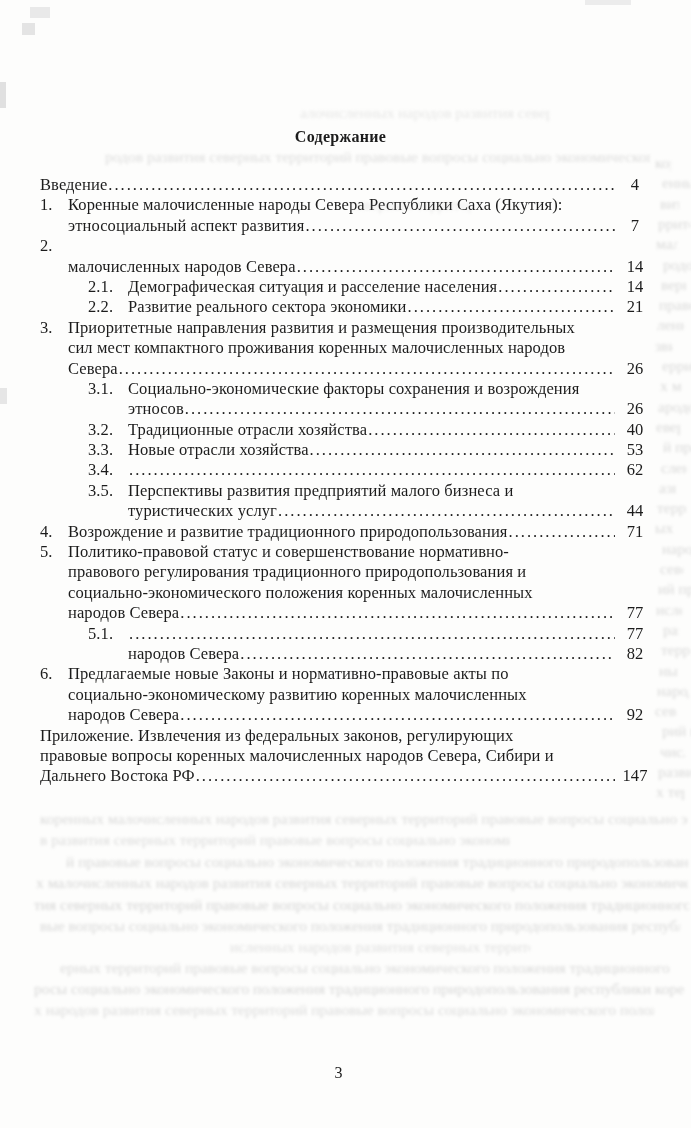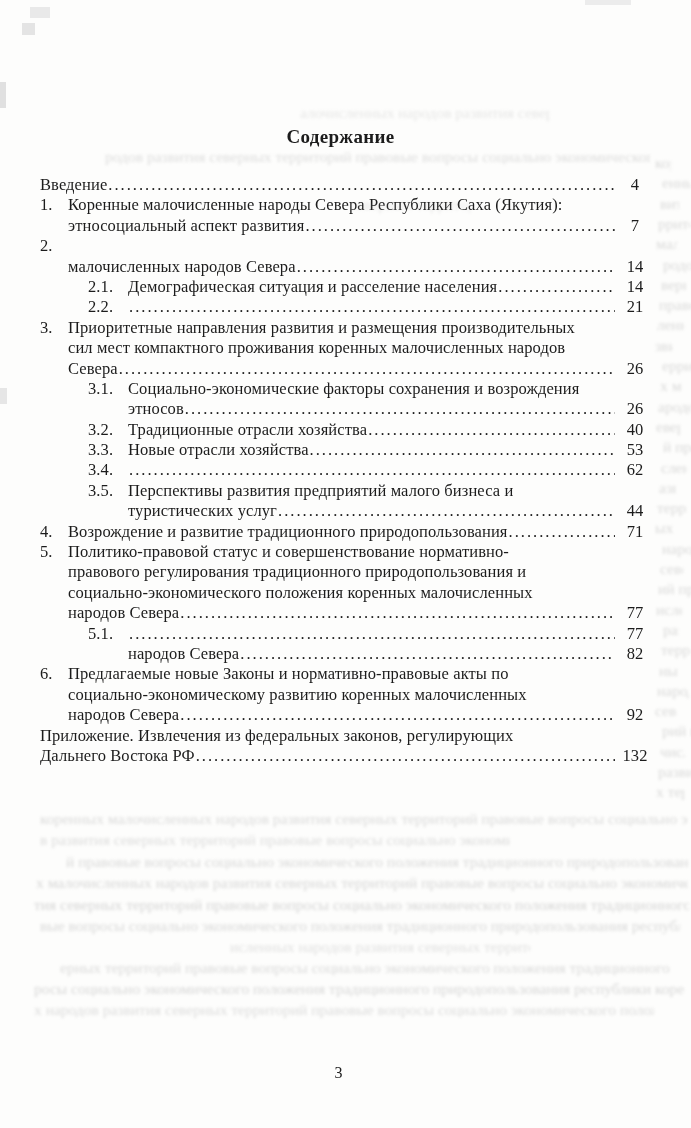--- a/index.html
+++ b/index.html
@@ -15,21 +15,21 @@
   .content {
     position: absolute;
     top: 0; left: 40px;
     width: 615px;
   }
   .doc-title {
     margin: 125px 0 12px 0;
     height: 24px;
     line-height: 24px;
     text-align: center;
-    font-size: 19px;
+    font-size: 16px;
     font-weight: bold;
     letter-spacing: 0.3px;
     transform: translateX(-7px);
   }
   .toc {
     margin-top: 26px;
     font-size: 16.5px;
     letter-spacing: 0.1px;
   }
   .toc-line {
@@ -120,20 +120,21 @@
           <span class="pagecol">14</span>
         </div>
         <div class="toc-line lvl2">
           <span class="num">2.1.</span>
           <span class="label">Демографическая ситуация и расселение населения</span>
           <span class="leader">........................................................................................................................................................................................................</span>
           <span class="pagecol">14</span>
         </div>
         <div class="toc-line lvl2">
           <span class="num">2.2.</span>
+          <span class="label">Развитие реального сектора экономики</span>
           <span class="leader">........................................................................................................................................................................................................</span>
           <span class="pagecol">21</span>
         </div>
         <div class="toc-line">
           <span class="num">3.</span>
           <span class="label">Приоритетные направления развития и размещения производительных</span>
         </div>
         <div class="toc-line cont1">
           <span class="label">сил мест компактного проживания коренных малочисленных народов</span>
         </div>
@@ -217,23 +218,26 @@
         </div>
         <div class="toc-line cont1">
           <span class="label">народов Севера</span>
           <span class="leader">........................................................................................................................................................................................................</span>
           <span class="pagecol">92</span>
         </div>
         <div class="toc-line">
           <span class="label">Приложение. Извлечения из федеральных законов, регулирующих</span>
         </div>
         <div class="toc-line">
+          <span class="label">правовые вопросы коренных малочисленных народов Севера, Сибири и</span>
+        </div>
+        <div class="toc-line">
           <span class="label">Дальнего Востока РФ</span>
           <span class="leader">........................................................................................................................................................................................................</span>
-          <span class="pagecol">132</span>
+          <span class="pagecol">147</span>
         </div>
       </div>
   </div>
 
   <div class="page-number">3</div>
 
   <div id="ghost-layer">
       <div class="ghost" style="left: 300px; top: 104px; width: 250px; opacity: 0.28;">алочисленных народов развития северных территорий правовые вопросы социально экономического положения традиционного природопользования республики коренных малочисленных народов развития северных территорий правовые вопросы социально экономического положения традиционного природопользования республики коренных малочисленных народов развития северных территорий правовые вопросы социально экономического положения традиционного природопользования республики </div>
       <div class="ghost" style="left: 105px; top: 148px; width: 545px; opacity: 0.38;">родов развития северных территорий правовые вопросы социально экономического положения традиционного природопользования республики коренных малочисленных народов развития северных территорий правовые вопросы социально экономического положения традиционного природопользования республики коренных малочисленных народов развития северных территорий правовые вопросы социально экономического положения традиционного природопользования республики </div>
       <div class="ghost" style="left: 350px; top: 196px; width: 120px; opacity: 0.25;">северных территорий правовые вопросы социально экономического положения традиционного природопользования республики коренных малочисленных народов развития северных территорий правовые вопросы социально экономического положения традиционного природопользования республики коренных малочисленных народов развития северных территорий правовые вопросы социально экономического положения традиционного природопользования республики </div>

